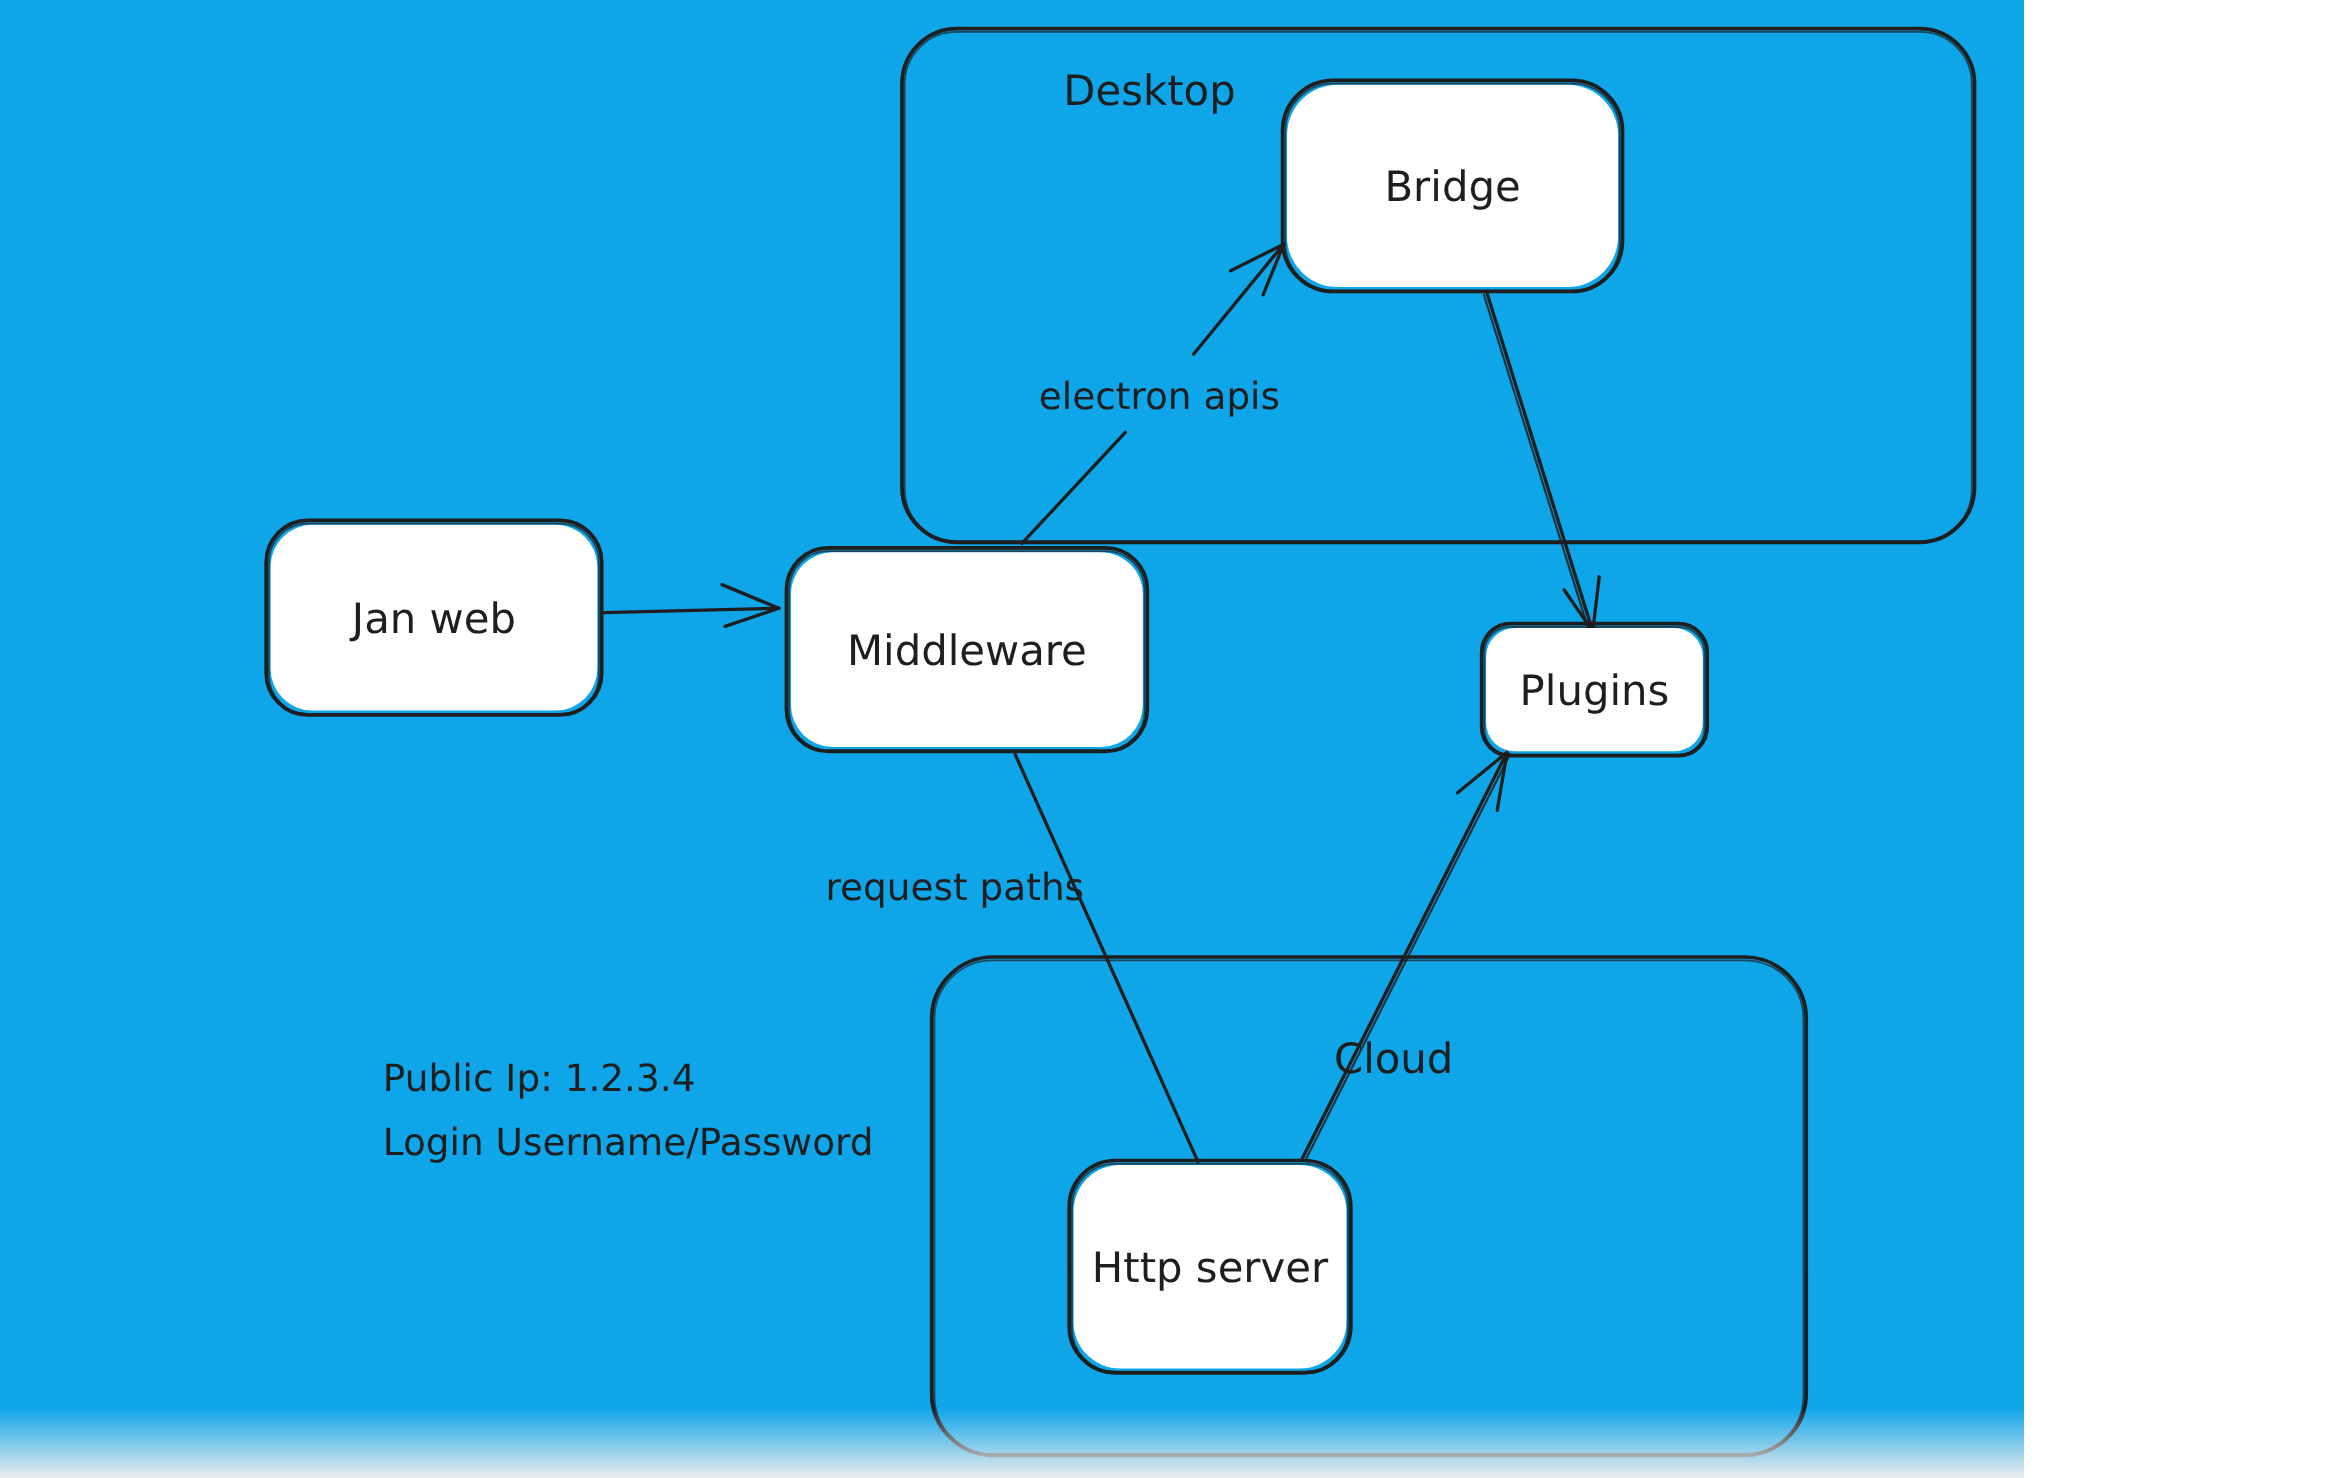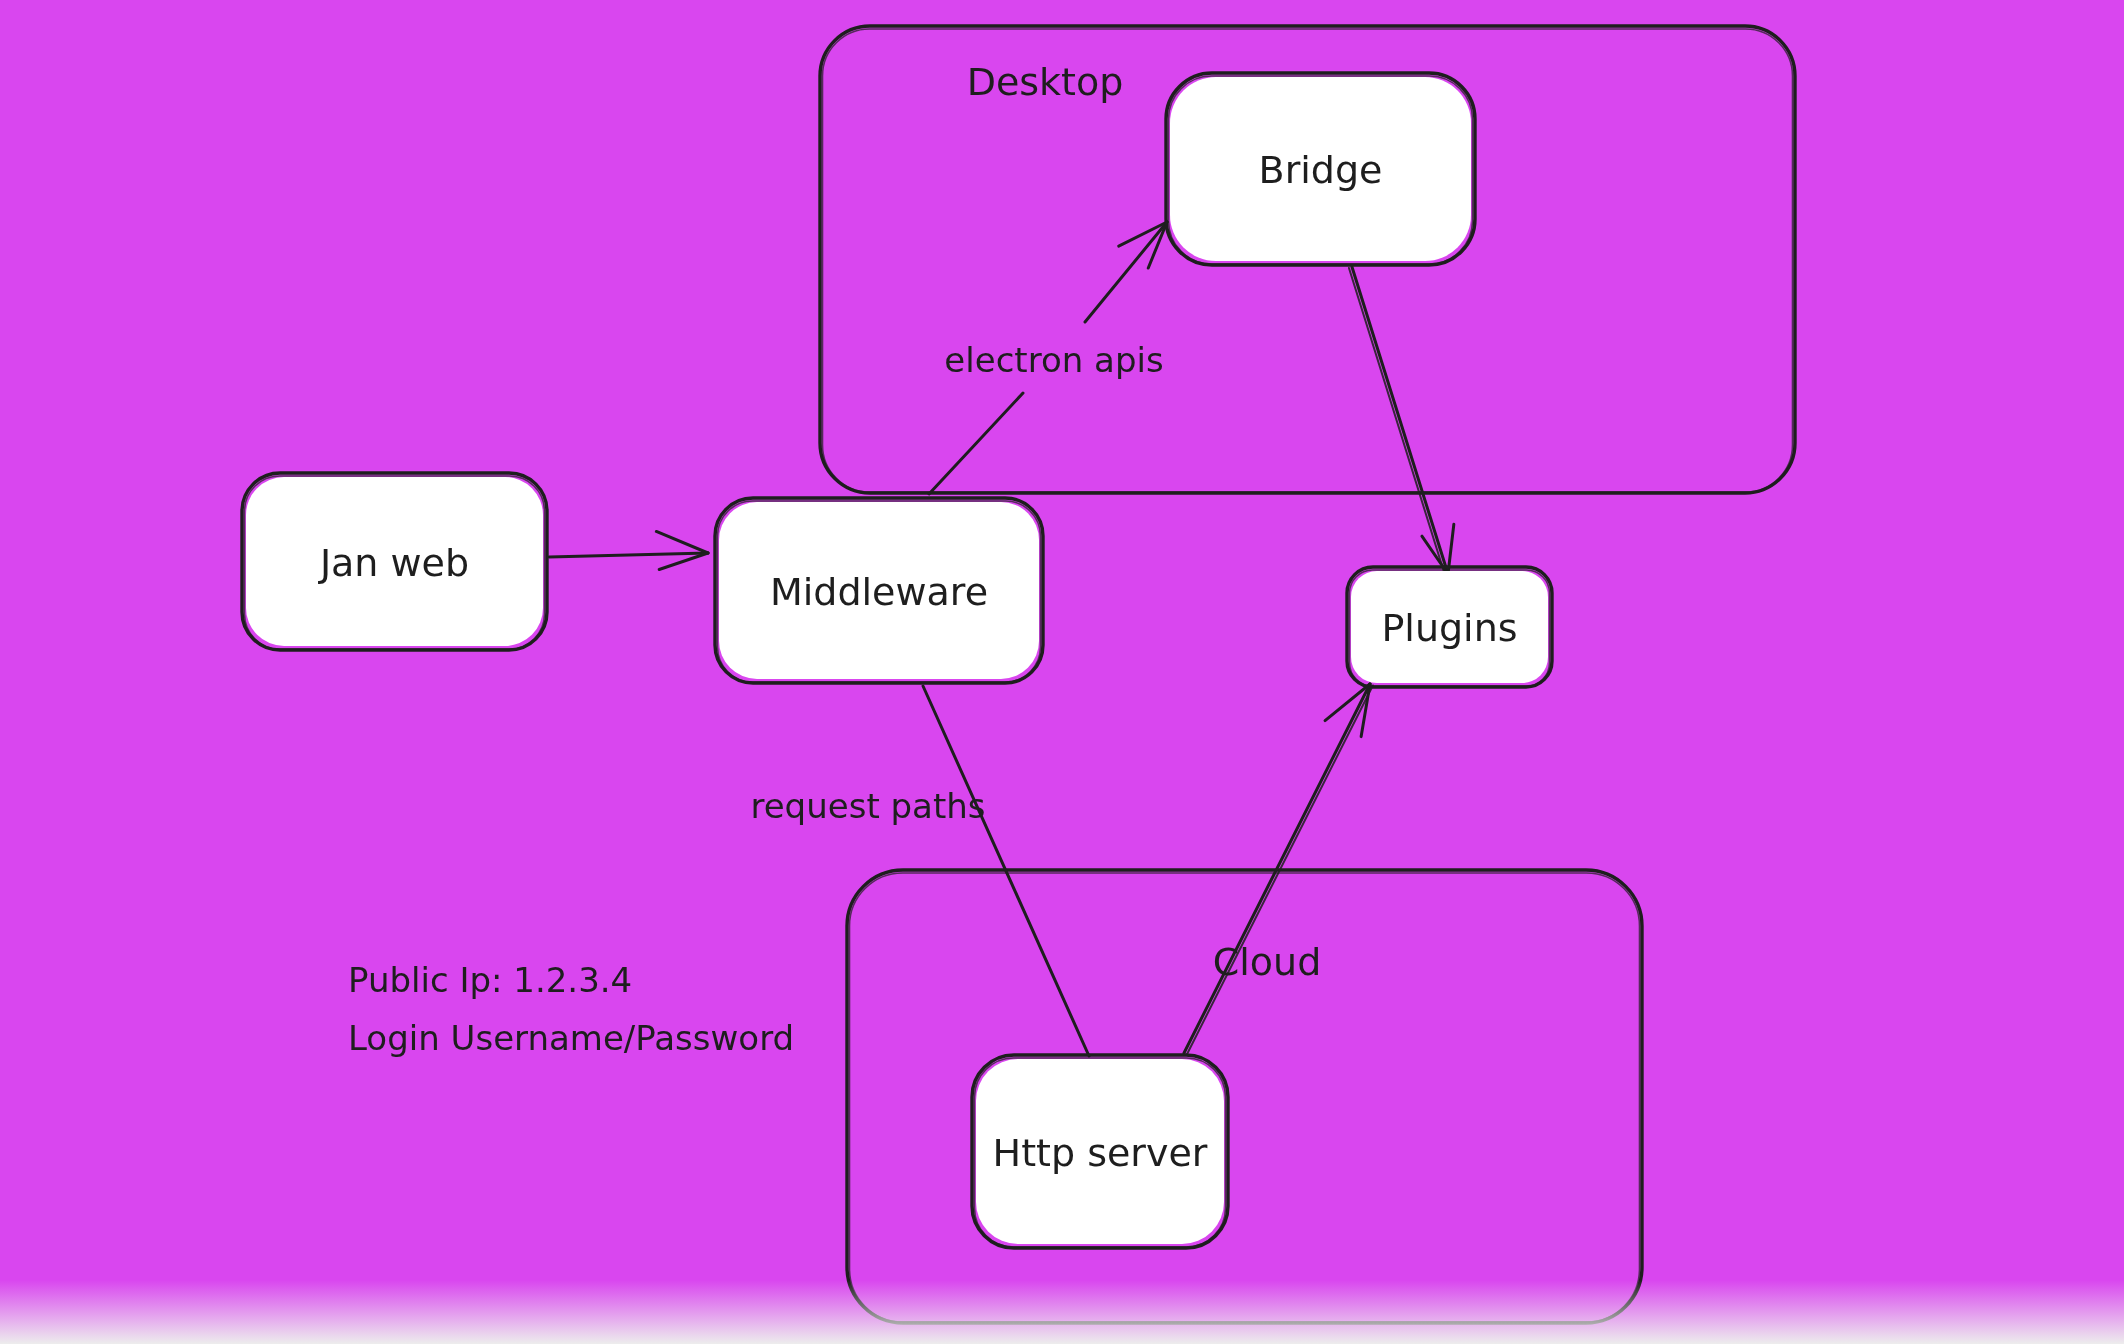--- a/index.html
+++ b/index.html
@@ -1,17 +1,17 @@
 <!DOCTYPE html>
 <html><head>
 <meta charset="utf-8">
 <style>
   html,body{margin:0;padding:0;background:#ffffff;}
   .stage{
-    position:relative;width:2124px;height:1344px;background:#d946ef;overflow:hidden;
+    position:relative;width:1840px;height:1344px;background:#0ea5e9;overflow:hidden;
     font-family:"DejaVu Sans",sans-serif;
   }
   .stage svg{position:absolute;left:0;top:0;width:2124px;height:1344px;}
   .bottom-fade{
     position:absolute;left:0;right:0;bottom:0;height:64px;pointer-events:none;
     background:linear-gradient(180deg, rgba(237,237,237,0) 0%, #ededed 100%);
   }
   .ink{fill:none;stroke:#1e1e1e;stroke-width:3.4;stroke-linecap:round;stroke-linejoin:round;}
   .echo{stroke-width:1.6;opacity:.7;}
   .edge-line{fill:none;stroke:#1e1e1e;stroke-width:3;stroke-linecap:round;}

